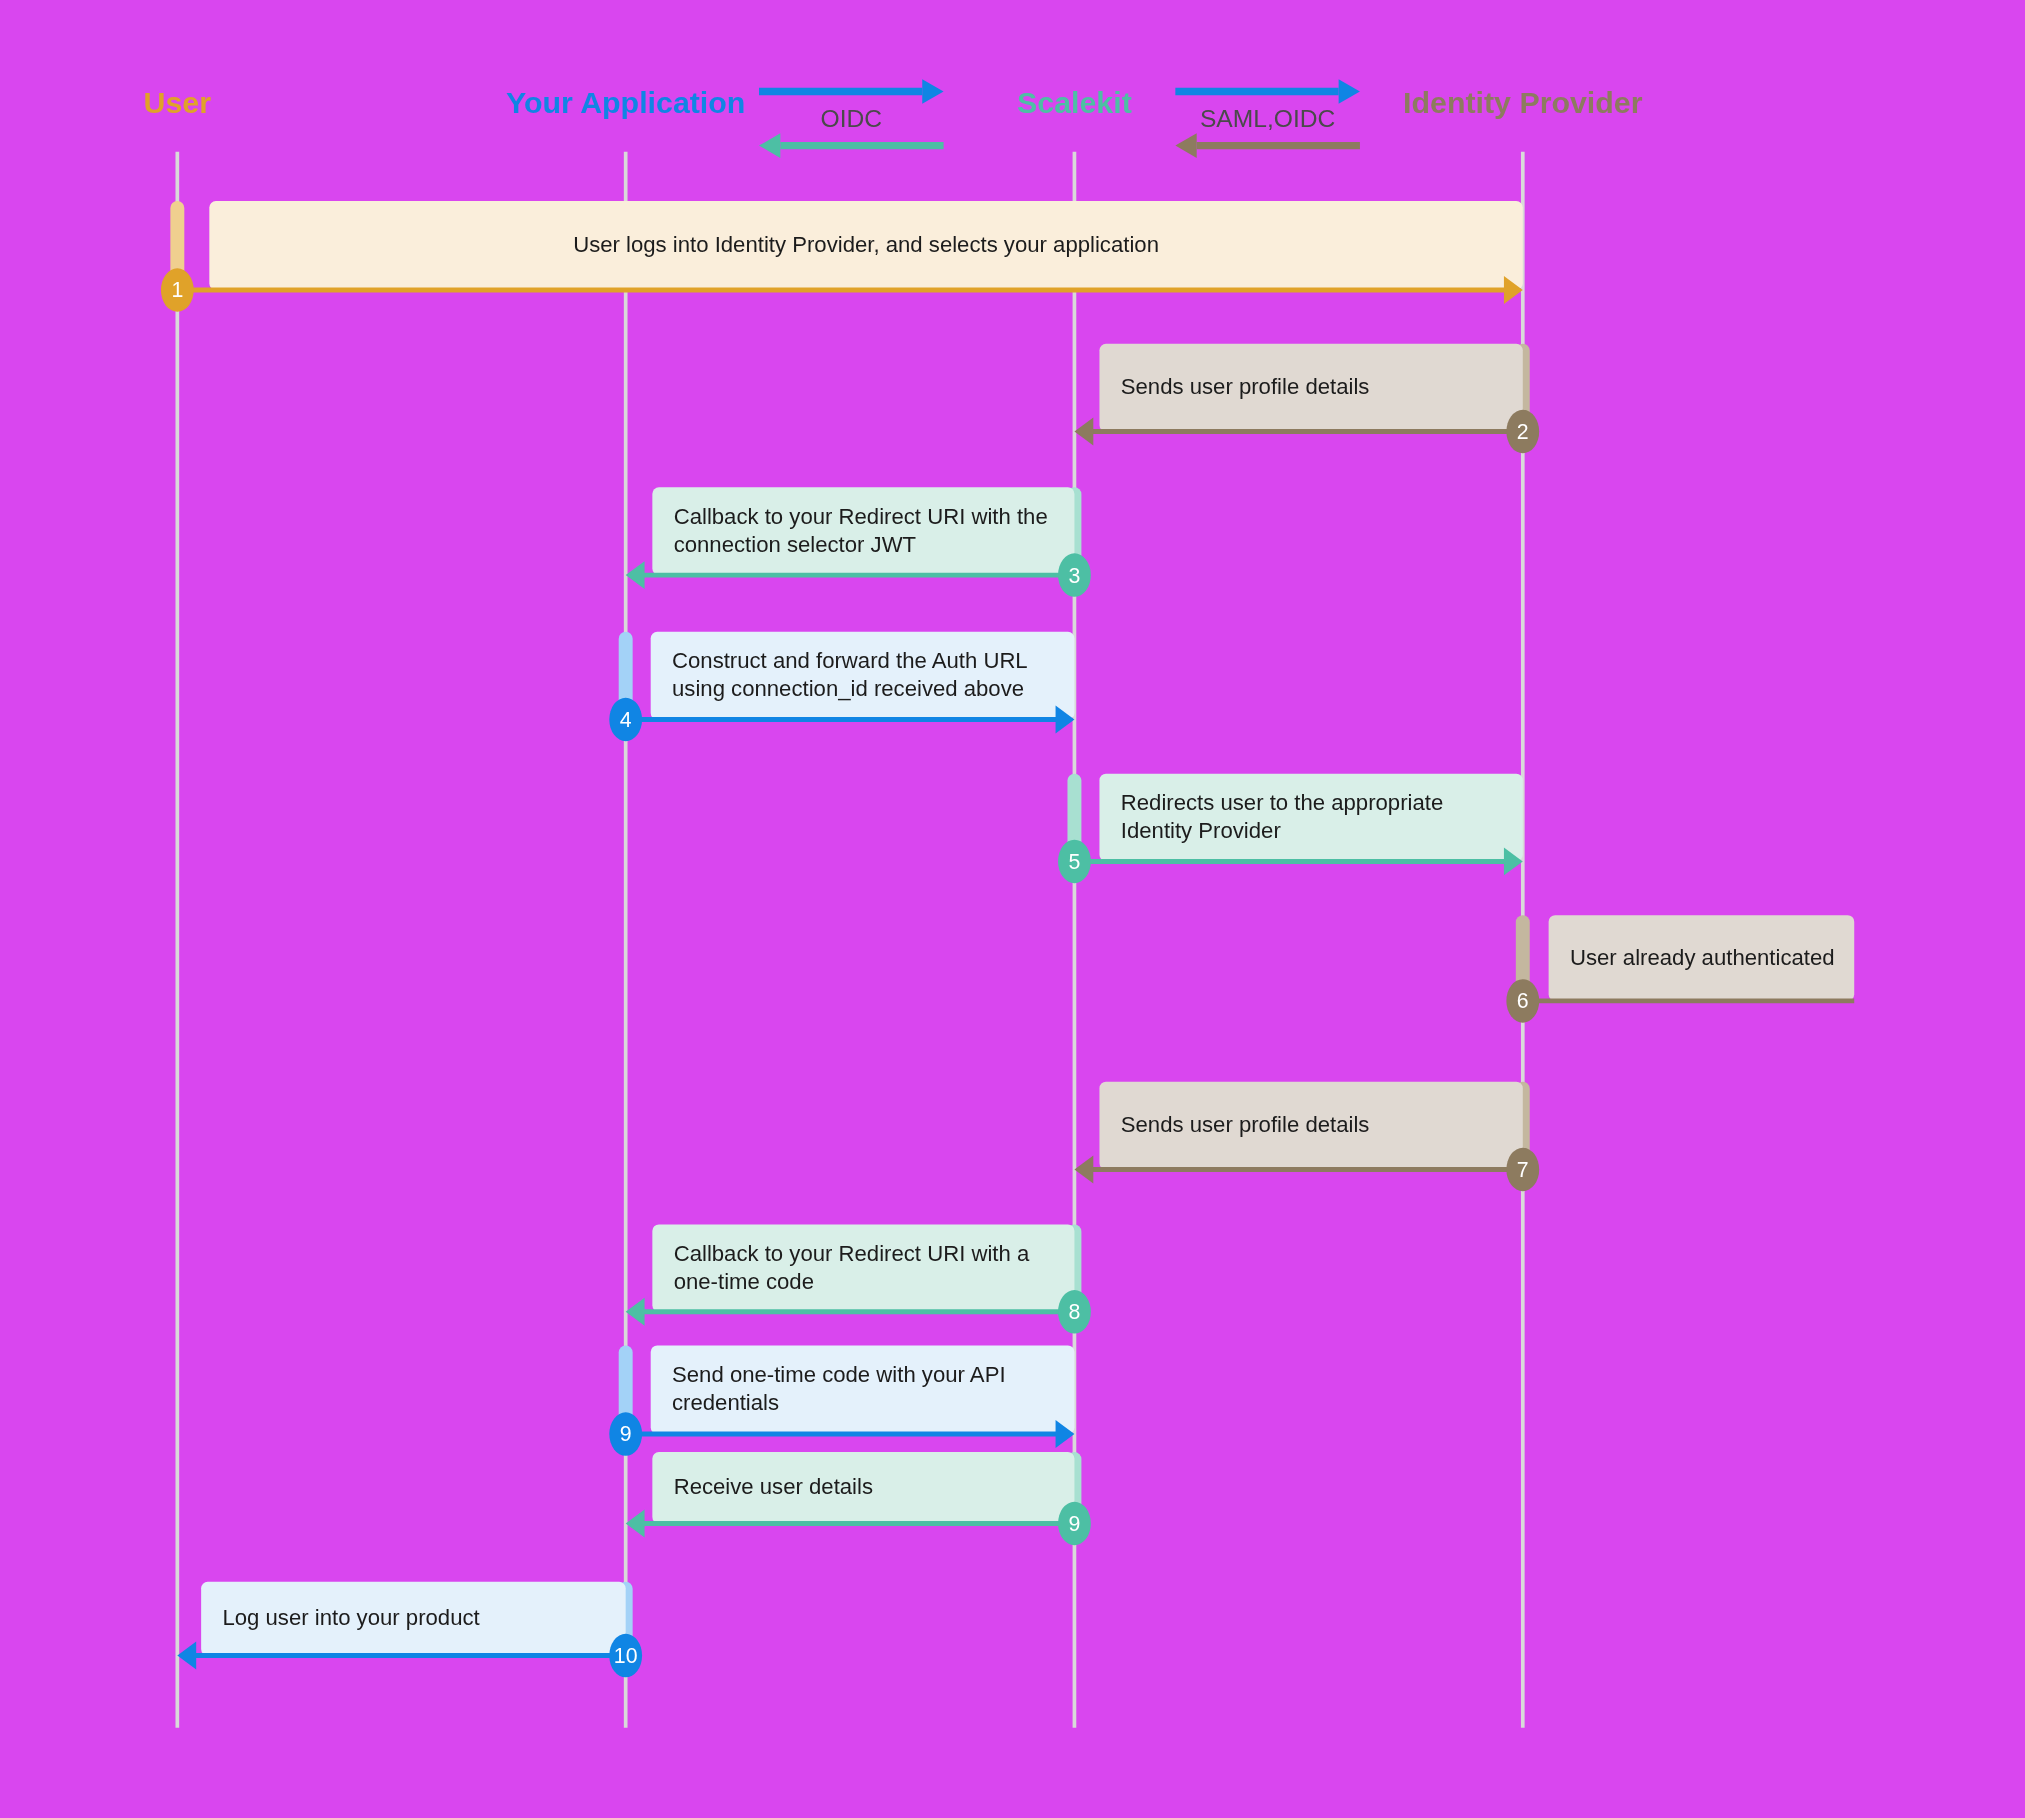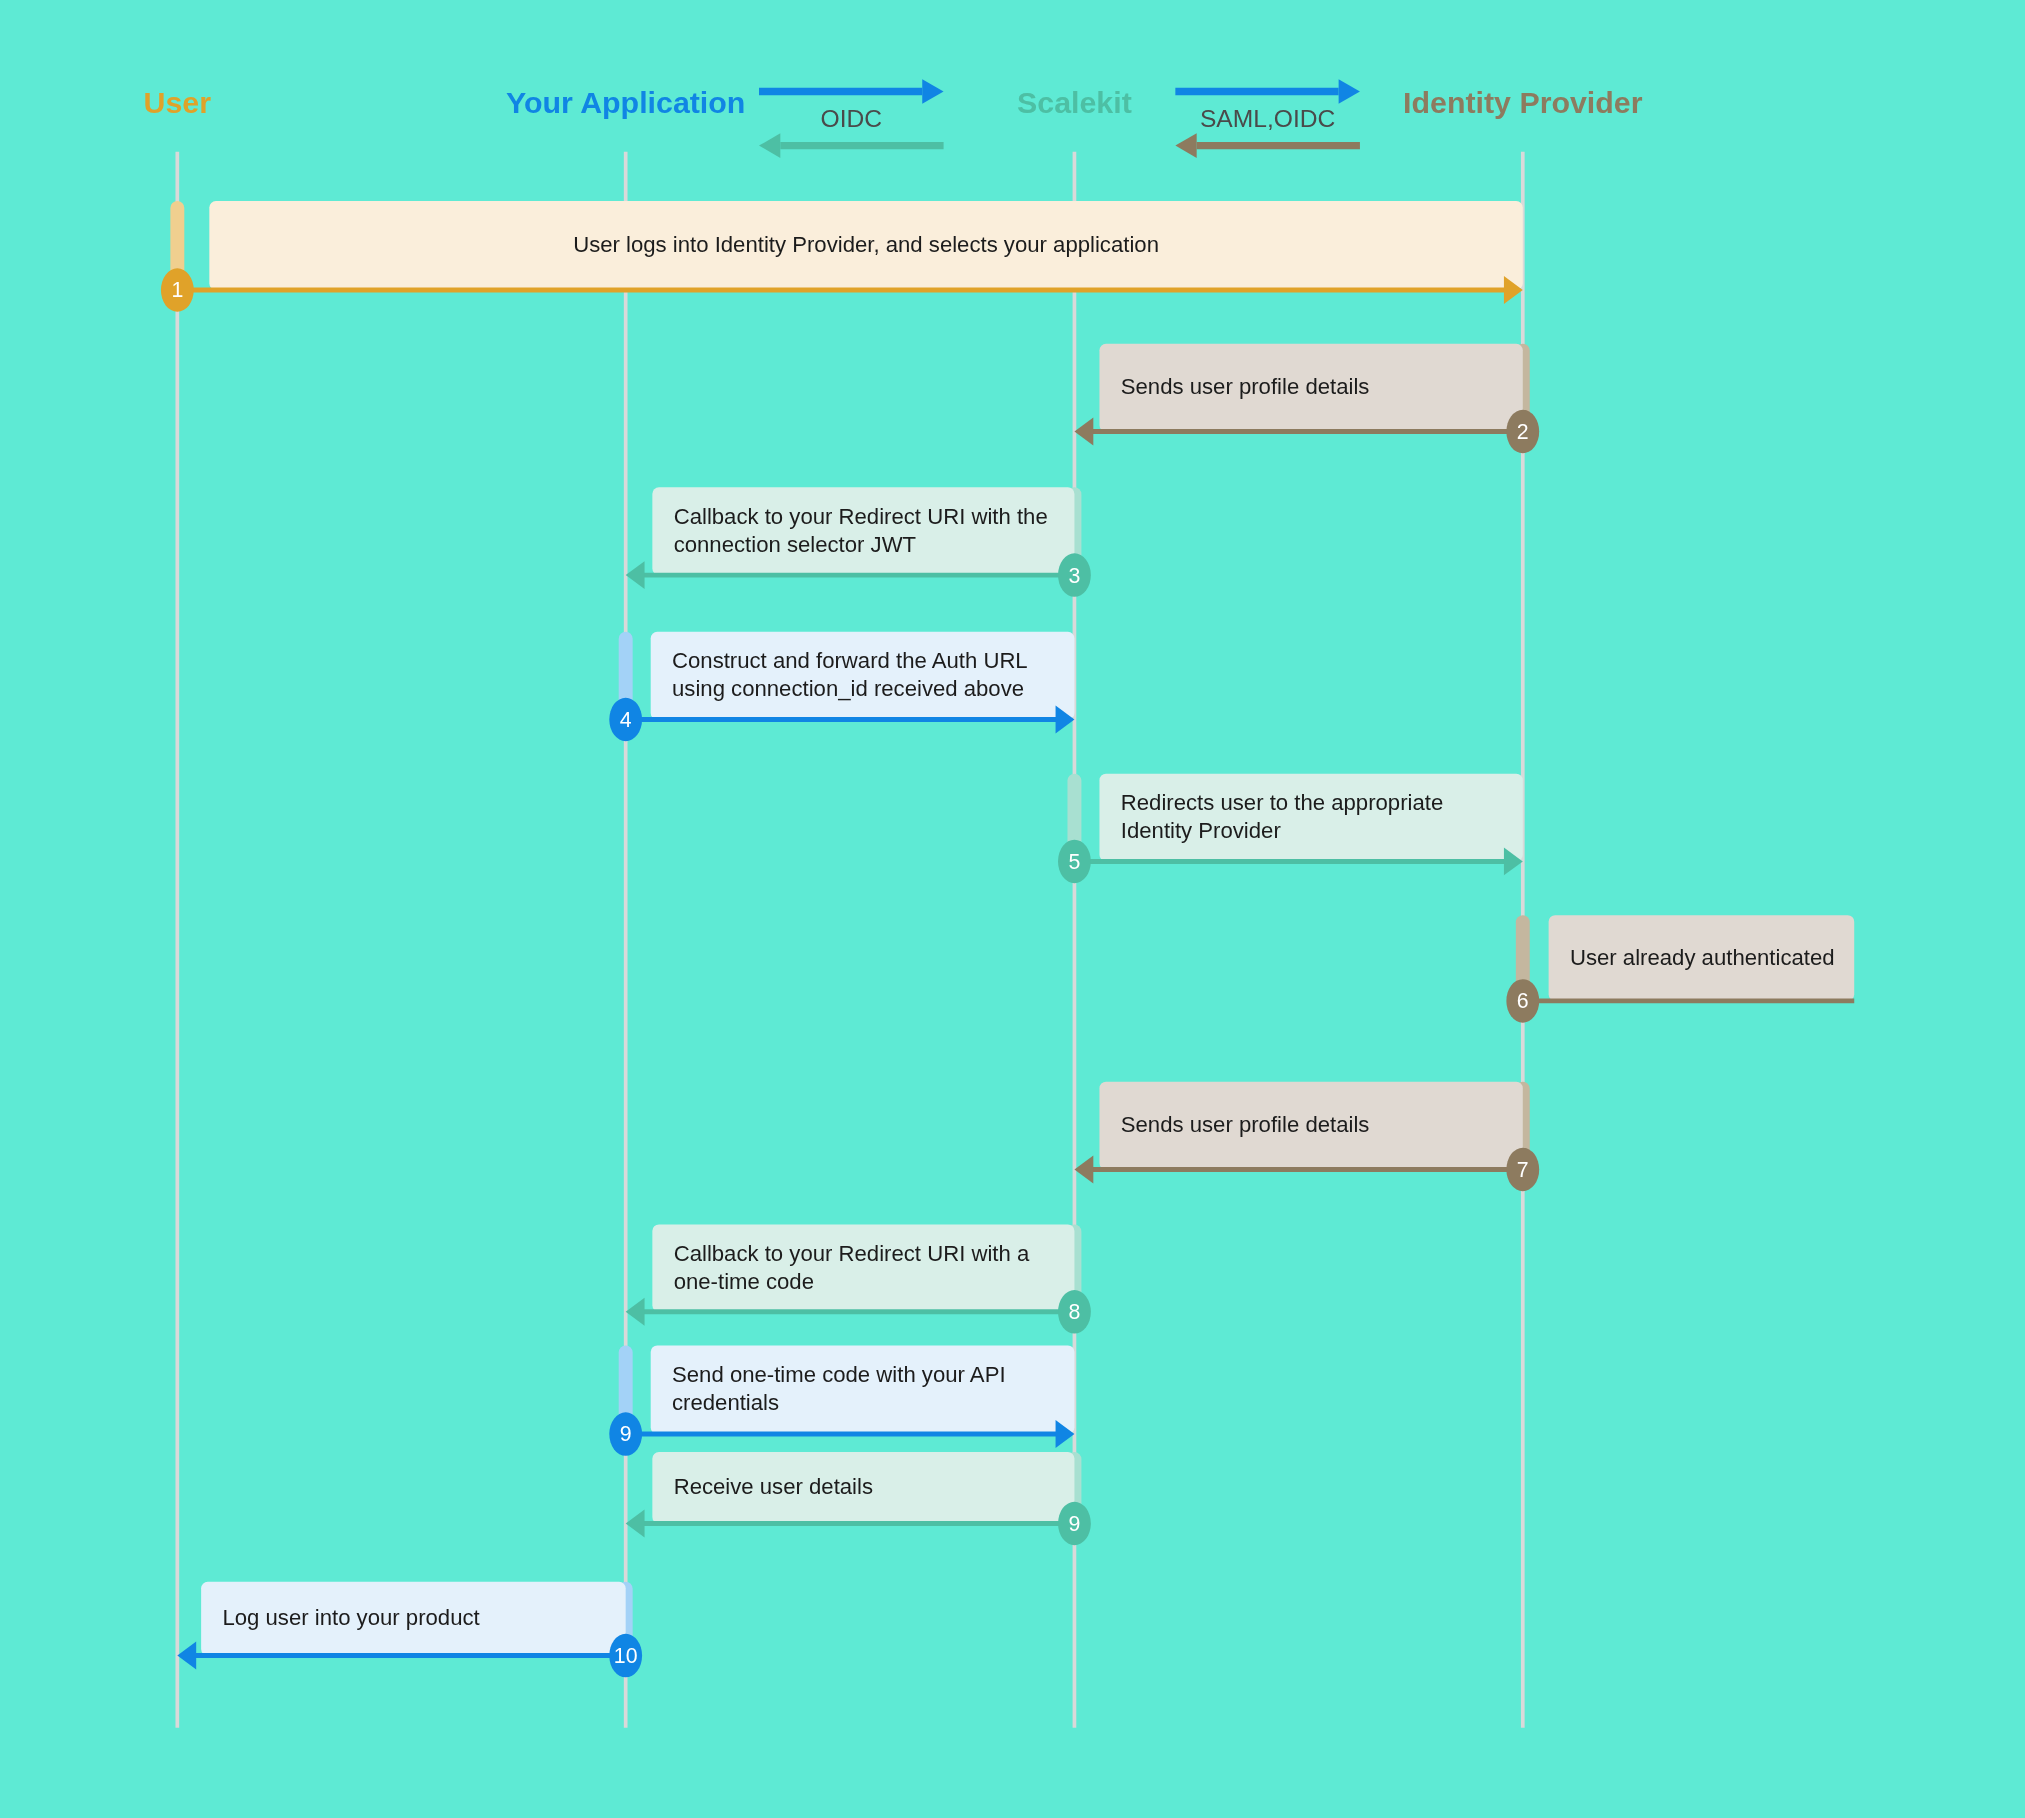--- a/index.html
+++ b/index.html
@@ -7,21 +7,21 @@
     padding: 0;
     background: #ffffff;
   }
   body {
     font-family: "Liberation Sans", sans-serif;
   }
   #stage {
     position: relative;
     width: 2025px;
     height: 1818px;
-    background: #5eead4;
+    background: #d946ef;
     overflow: hidden;
   }
   svg.diagram {
     position: absolute;
     left: 0;
     top: 0;
     width: 2025px;
     height: 1818px;
   }
   .actor-label {

